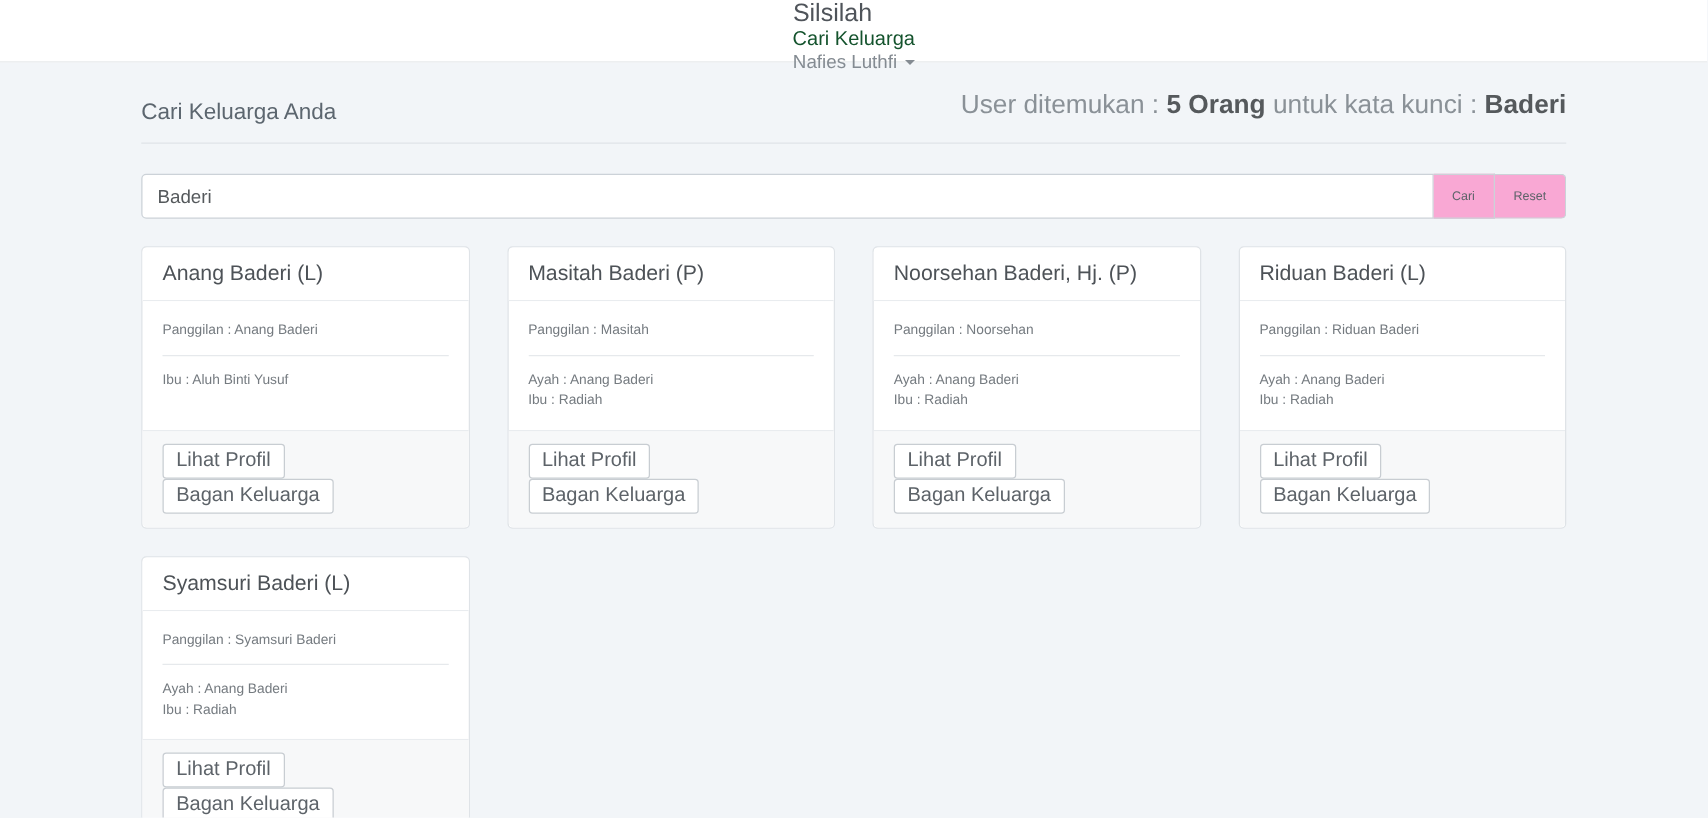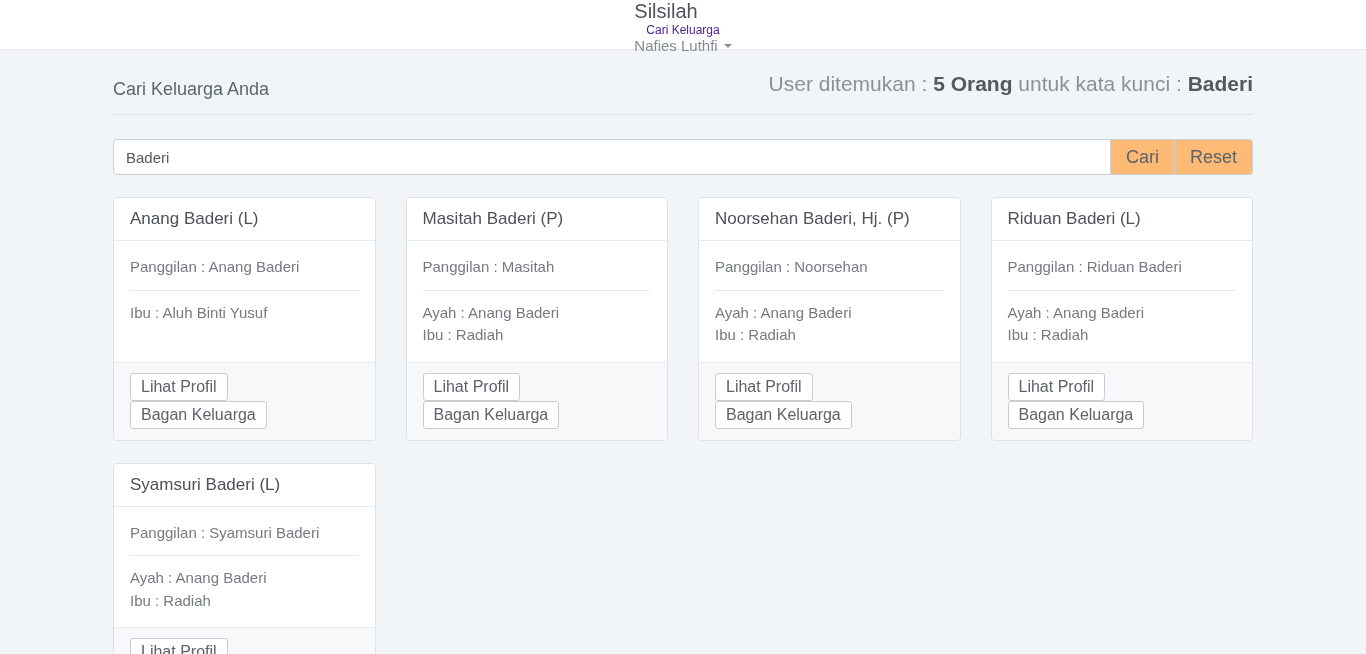--- a/index.html
+++ b/index.html
@@ -25,22 +25,22 @@
     flex-direction: column;
   }
   .brand {
     font-size: 20px;
     color: #4f545a;
     text-decoration: none;
     margin-right: 34px;
     cursor: pointer;
   }
   .nav-link {
-    font-size: 12px;
-    color: #4c1d95;
+    font-size: 16px;
+    color: #14532d;
     text-decoration: none;
     cursor: pointer;
   }
   .nav-spacer { flex: 1; }
   .user-menu {
     font-size: 15px;
     color: #848b92;
     text-decoration: none;
     display: flex;
     align-items: center;
@@ -91,24 +91,24 @@
     font-family: inherit;
     color: #55595c;
     background: #fff;
     border: 1px solid #ccd2d8;
     border-radius: 4px 0 0 4px;
     outline: none;
   }
   .btn-append {
     height: 36px;
     padding: 6px 15px;
-    font-size: 18px;
+    font-size: 10px;
     font-family: inherit;
     color: #5d6369;
-    background: #fdba74;
+    background: #f9a8d4;
     border: 1px solid #ccd2d8;
     border-left: none;
     cursor: pointer;
   }
   .btn-append.last { border-radius: 0 4px 4px 0; }
 
   
   .cards-grid {
     display: grid;
     grid-template-columns: repeat(4, 1fr);
@@ -125,21 +125,21 @@
   .card-header {
     padding: 11px 16px;
     font-size: 17px;
     color: #4d5257;
     border-bottom: 1px solid #e9ecef;
     border-radius: 4px 4px 0 0;
     background: #fff;
   }
   .card-body {
     padding: 15px 16px;
-    font-size: 15px;
+    font-size: 11px;
     color: #757b80;
     flex: 1;
   }
   .card-body .field { line-height: 1.5; }
   .card-body hr {
     border: none;
     border-top: 1px solid #e6e9ec;
     margin: 11px 0;
   }
   .card-footer {

